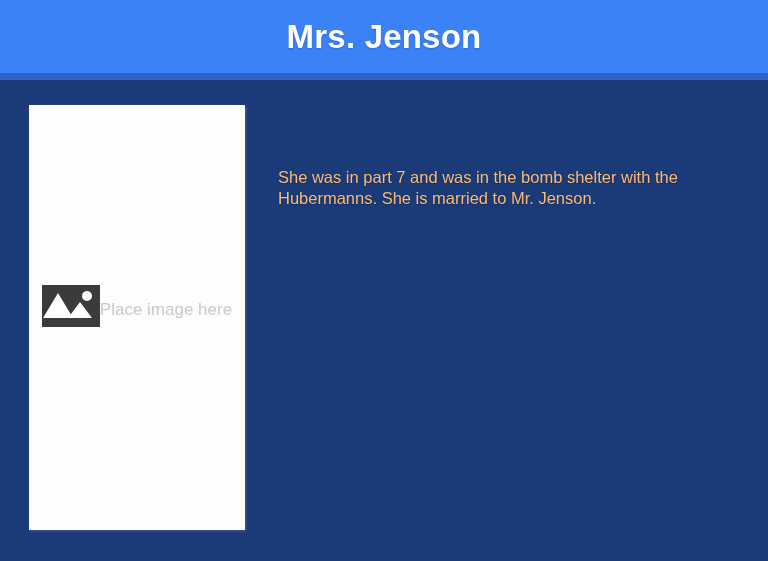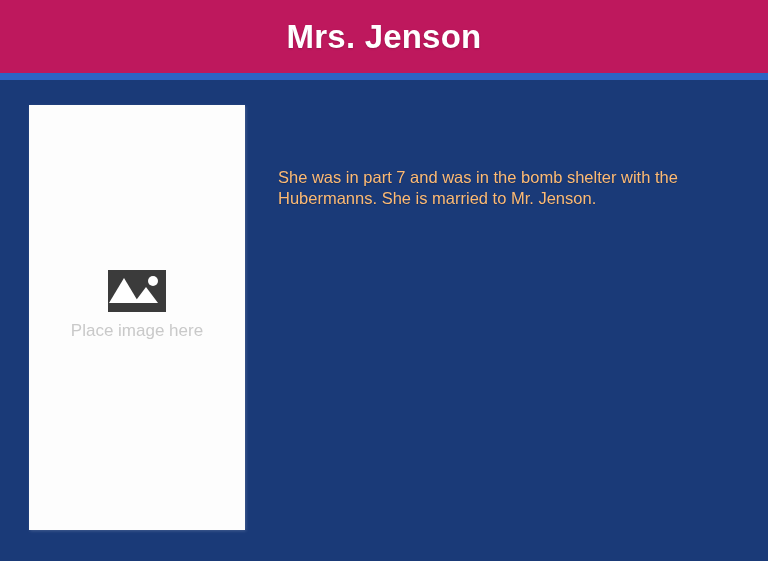--- a/index.html
+++ b/index.html
@@ -21,21 +21,21 @@
     background: #1a3a78;
   }
 
   
   #header {
     position: absolute;
     left: 0;
     top: 0;
     width: 768px;
     height: 73px;
-    background: #be185d;
+    background: #3b82f6;
     display: flex;
     align-items: center;
     justify-content: center;
   }
   #header-title {
     color: #ffffff;
     font-size: 33px;
     font-weight: bold;
     letter-spacing: 0.2px;
     line-height: 1;
@@ -60,21 +60,21 @@
     height: 425px;
     background: #fdfdfd;
     box-shadow: 1px 1px 3px rgba(255,255,255,0.18);
     display: flex;
     flex-direction: column;
     align-items: center;
     justify-content: center;
   }
   #placeholder-group {
     display: flex;
-    flex-direction: column;
+    flex-direction: row;
     align-items: center;
     transform: translateY(-12px);
   }
   #placeholder-icon {
     display: block;
   }
   #placeholder-label {
     margin-top: 10px;
     color: #c9c9c9;
     font-size: 17px;

